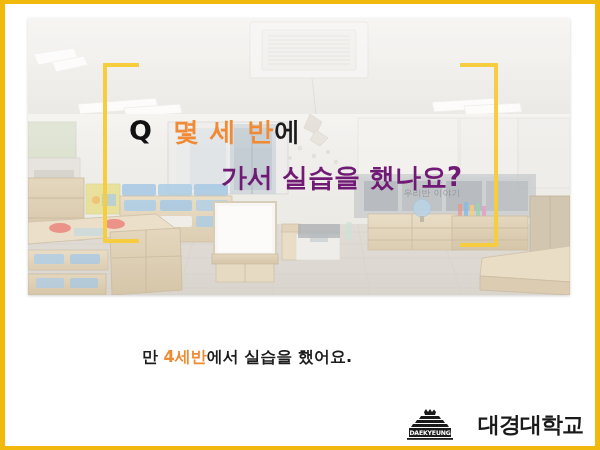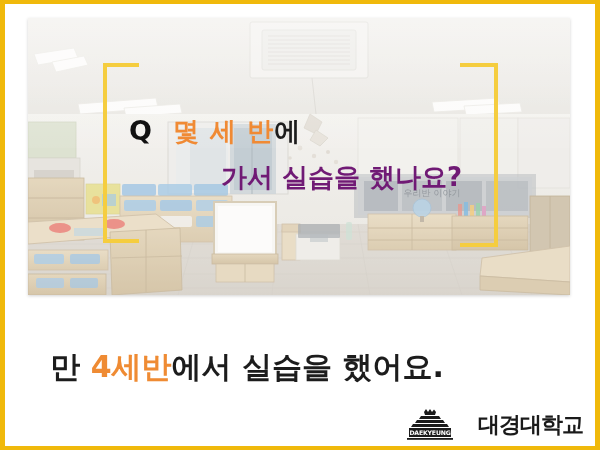--- a/index.html
+++ b/index.html
@@ -106,21 +106,21 @@
   .tx-gray { color: #701a75; }
   .tx-orange { color: #f08a34; }
 
   
   .caption {
     position: absolute;
     left: 0;
     top: 343px;
     width: 484px;
     text-align: center;
-    font-size: 30px;
+    font-size: 16px;
     font-weight: 700;
     color: #1c1c1c;
     letter-spacing: 0px;
     white-space: nowrap;
   }
   .caption .tx-orange { color: #ef8b33; }
 
   
   .logo {
     position: absolute;

